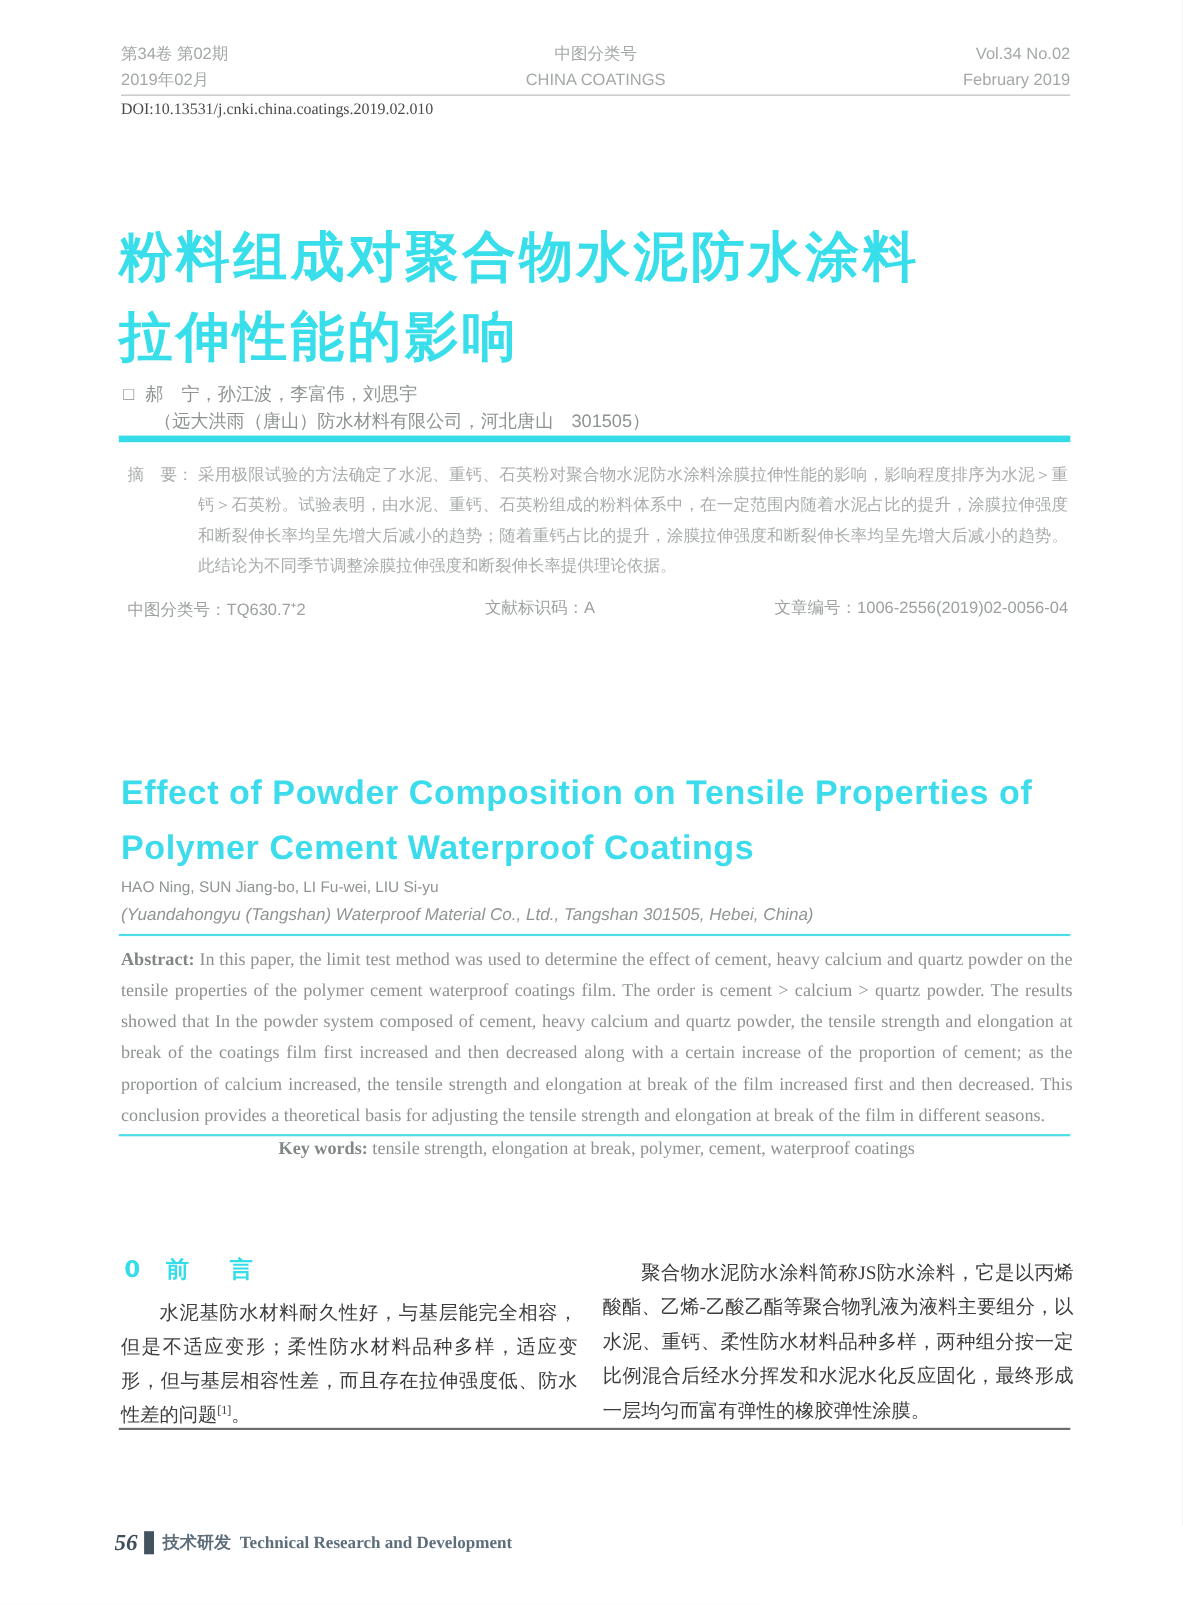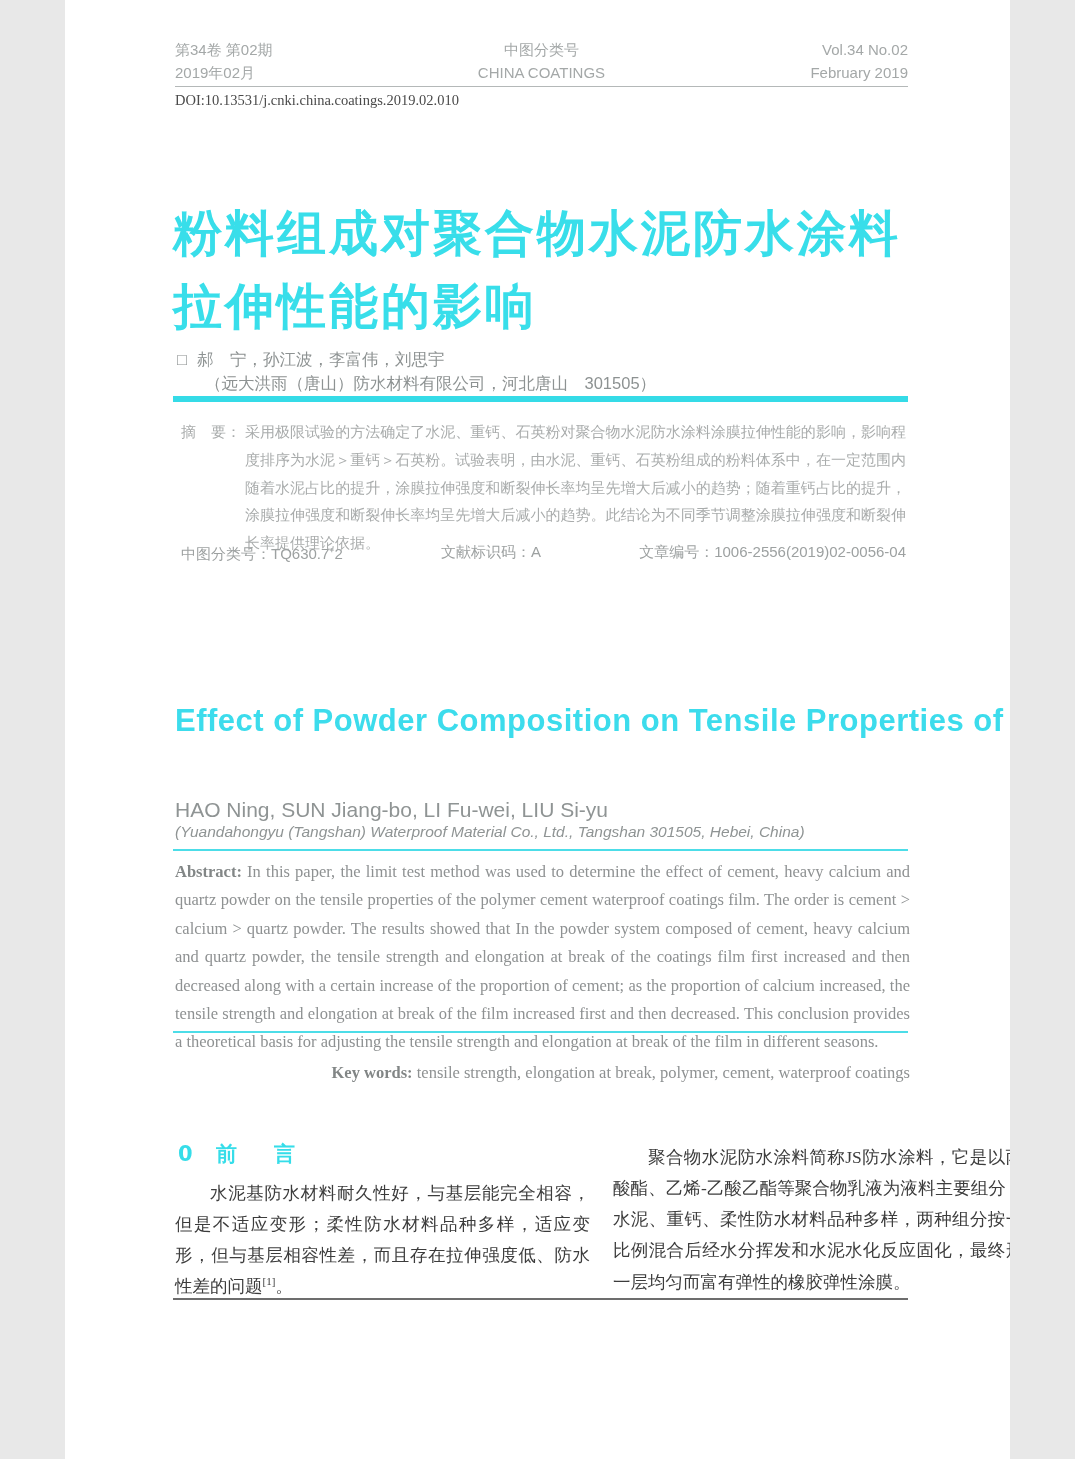--- a/index.html
+++ b/index.html
@@ -1,18 +1,18 @@
 <!DOCTYPE html>
 <html><head>
 <meta charset="utf-8">
 <style>
   * { margin:0; padding:0; box-sizing:border-box; }
   html,body { background:#e8e8e8; }
   .page {
-    position:relative; width:945px; height:1459px; margin:0 auto;
+    position:relative; width:1075px; height:1459px; margin:0 auto;
     background:#ffffff; overflow:hidden;
     font-family:"Liberation Sans", sans-serif;
     color:#404040;
   }
   
   .jheader {
     position:absolute; left:110px; right:102px; top:38px;
     display:flex; justify-content:space-between; align-items:flex-start;
     color:#a4a8a8; font-size:15px; line-height:1.55;
   }
@@ -46,31 +46,31 @@
     position:absolute; left:116px; right:104px; top:543px;
     display:flex; justify-content:space-between; color:#9da1a1; font-size:15px;
   }
 
   
   .title-en {
     position:absolute; left:110px; top:696px;
     color:#3cdcec; font-size:31px; font-weight:bold; letter-spacing:0.5px;
     line-height:1.62; font-family:"Liberation Sans", sans-serif;
   }
-  .authors-en { position:absolute; left:110px; top:798px; color:#8f9494; font-size:21px; }
+  .authors-en { position:absolute; left:110px; top:798px; color:#8f9494; font-size:14px; }
   .aff-en { position:absolute; left:110px; top:823px; color:#8f9494; font-size:15.5px; font-style:italic; font-family:Liberation Sans, sans-serif; }
   .cyan-line-1 { position:absolute; left:108px; right:102px; top:849px; height:2px; background:#4cdde8; }
 
   .abs-en {
     position:absolute; left:110px; right:100px; top:858px;
     color:#8e9192; font-size:16.5px; line-height:1.72; text-align:justify;
     font-family:"Liberation Serif", serif;
   }
   .abs-en b, .kw-en b { font-weight:bold; color:#828686; }
-  .kw-en { margin-top:2px; text-align:right; }
+  .kw-en { margin-top:2px; text-align:center; }
   .cyan-line-2 { position:absolute; left:108px; right:102px; top:1031px; height:2px; background:#4cdde8; }
 
   
   .intro-heading {
     position:absolute; left:113px; top:1140px;
     color:#35dde9; font-size:21px; font-weight:bold; letter-spacing:8px;
     font-family:"DejaVu Sans", sans-serif;
   }
   .col-left  { position:absolute; left:110px;  width:415px; top:1178px; }
   .col-right { position:absolute; left:548px; width:428px; top:1142px; }
@@ -131,20 +131,21 @@
   </div>
 
   <div class="meta-row">
     <span>中图分类号：TQ630.7⁺2</span>
     <span>文献标识码：A</span>
     <span>文章编号：1006-2556(2019)02-0056-04</span>
   </div>
 
   <div class="title-en">
     <div>Effect of Powder Composition on Tensile Properties of</div>
+    <div>Polymer Cement Waterproof Coatings</div>
   </div>
   <div class="authors-en">HAO Ning, SUN Jiang-bo, LI Fu-wei, LIU Si-yu</div>
   <div class="aff-en">(Yuandahongyu (Tangshan) Waterproof Material Co., Ltd., Tangshan 301505, Hebei, China)</div>
   <div class="cyan-line-1"></div>
 
   <div class="abs-en">
     <div><b>Abstract:</b><span> In this paper, the limit test method was used to determine the effect of cement, heavy calcium and quartz powder on the tensile properties of the polymer cement waterproof coatings film. The order is cement &gt; calcium &gt; quartz powder. The results showed that In the powder system composed of cement, heavy calcium and quartz powder, the tensile strength and elongation at break of the coatings film first increased and then decreased along with a certain increase of the proportion of cement; as the proportion of calcium increased, the tensile strength and elongation at break of the film increased first and then decreased. This conclusion provides a theoretical basis for adjusting the tensile strength and elongation at break of the film in different seasons.</span></div>
     <div class="kw-en"><b>Key words:</b><span> tensile strength, elongation at break, polymer, cement, waterproof coatings</span></div>
   </div>
   <div class="cyan-line-2"></div>
@@ -152,14 +153,20 @@
   <div class="intro-heading">0 前　言</div>
   <div class="col-left">
     <p class="body-par"><span>水泥基防水材料耐久性好，与基层能完全相容，但是不适应变形；柔性防水材料品种多样，适应变形，但与基层相容性差，而且存在拉伸强度低、防水性差的问题</span><sup>[1]</sup><span>。</span></p>
   </div>
   <div class="col-right">
     <p class="body-par">聚合物水泥防水涂料简称JS防水涂料，它是以丙烯酸酯、乙烯-乙酸乙酯等聚合物乳液为液料主要组分，以水泥、重钙、柔性防水材料品种多样，两种组分按一定比例混合后经水分挥发和水泥水化反应固化，最终形成一层均匀而富有弹性的橡胶弹性涂膜。</p>
   </div>
 
   <div class="footnote-rule"></div>
 
+  <div class="pfooter">
+    <span class="pnum">56</span>
+    <span class="bar"></span>
+    <span class="sec-zh">技术研发</span>
+    <span class="sec-en">Technical Research and Development</span>
+  </div>
 
 </div>
 
 </body></html>

